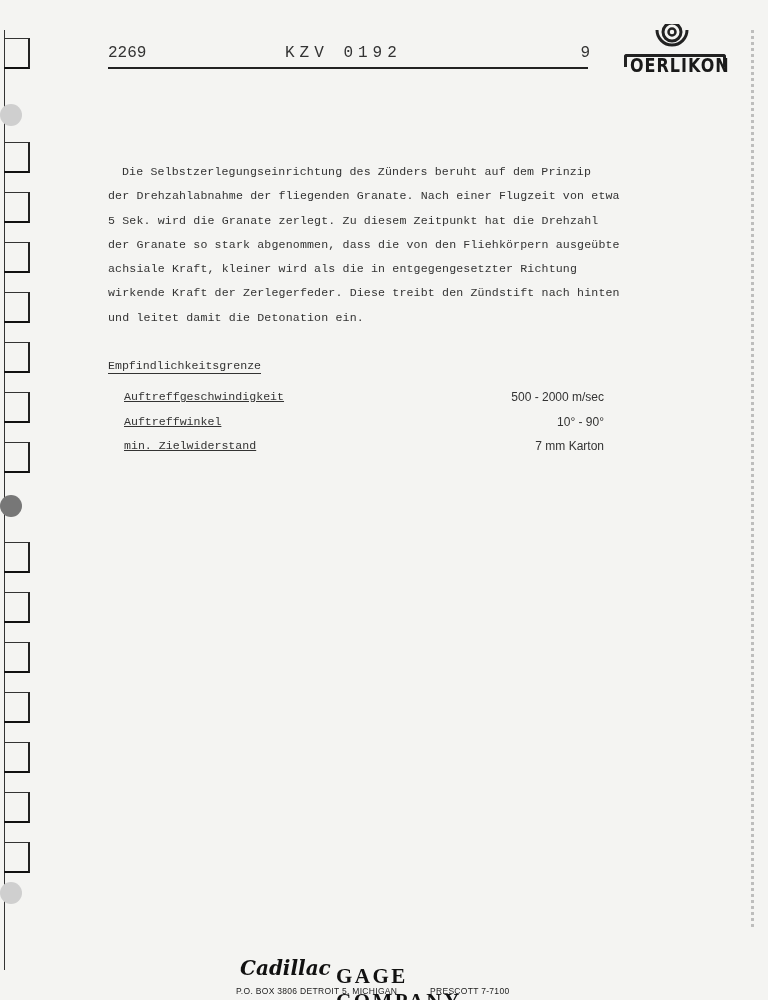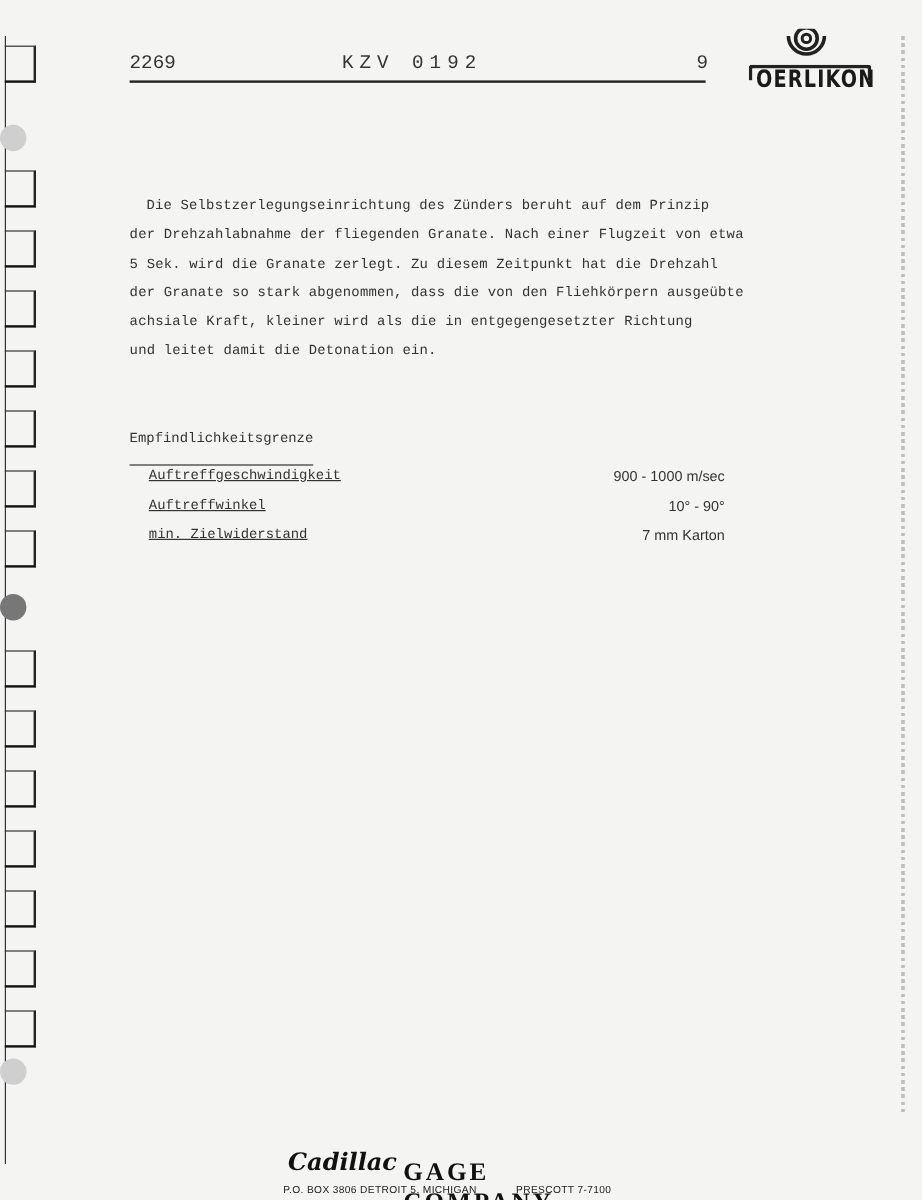--- a/index.html
+++ b/index.html
@@ -48,21 +48,21 @@
   }
   .body-text {
     position: absolute; left: 108px; top: 160px; width: 560px;
     font-size: 11.6px; line-height: 24.3px; color: #333;
     letter-spacing: 0.15px;
   }
   .body-text .line { white-space: pre; display: block; }
   .body-text .line.indent { padding-left: 14px; }
   .section-title {
     position: absolute; left: 108px; top: 359px;
-    font-size: 11.6px; color: #333; border-bottom: 1.5px solid #333; padding-bottom: 15px;
+    font-size: 11.6px; color: #333; border-bottom: 1.5px solid #333; padding-bottom: 1px;
   }
   .spec-table { position: absolute; left: 108px; top: 390px; width: 496px; font-size: 11.6px; color: #333; }
   .spec-row { position: relative; height: 24.5px; }
   .spec-row .label { position: absolute; left: 16px; top: 0; text-decoration: underline; }
   .spec-row .value { position: absolute; right: 0; top: 0; font-family: "Liberation Sans", sans-serif; font-size: 12px; }
   .footer { position: absolute; left: 236px; top: 956px; width: 290px; height: 44px; }
   .footer .brand-script {
     position: absolute; left: 4px; top: 0;
     font-family: "DejaVu Serif", serif; font-style: italic; font-weight: bold; font-size: 20px; color: #111;
   }
@@ -124,29 +124,30 @@
     <div class="bracket"></div>
     <div class="wordmark">OERLIKON</div>
   </div>
 
   <div class="body-text">
     <span class="line indent">Die Selbstzerlegungseinrichtung des Zünders beruht auf dem Prinzip</span>
     <span class="line">der Drehzahlabnahme der fliegenden Granate. Nach einer Flugzeit von etwa</span>
     <span class="line">5 Sek. wird die Granate zerlegt. Zu diesem Zeitpunkt hat die Drehzahl</span>
     <span class="line">der Granate so stark abgenommen, dass die von den Fliehkörpern ausgeübte</span>
     <span class="line">achsiale Kraft, kleiner wird als die in entgegengesetzter Richtung</span>
+    <span class="line">wirkende Kraft der Zerlegerfeder. Diese treibt den Zündstift nach hinten</span>
     <span class="line">und leitet damit die Detonation ein.</span>
   </div>
 
   <div class="section-title">Empfindlichkeitsgrenze</div>
 
   <div class="spec-table">
     <div class="spec-row">
       <span class="label">Auftreffgeschwindigkeit</span>
-      <span class="value">900 - 1000 m/sec</span>
+      <span class="value">500 - 2000 m/sec</span>
     </div>
     <div class="spec-row">
       <span class="label">Auftreffwinkel</span>
       <span class="value">10° - 90°</span>
     </div>
     <div class="spec-row">
       <span class="label">min. Zielwiderstand</span>
       <span class="value">7 mm Karton</span>
     </div>
   </div>

